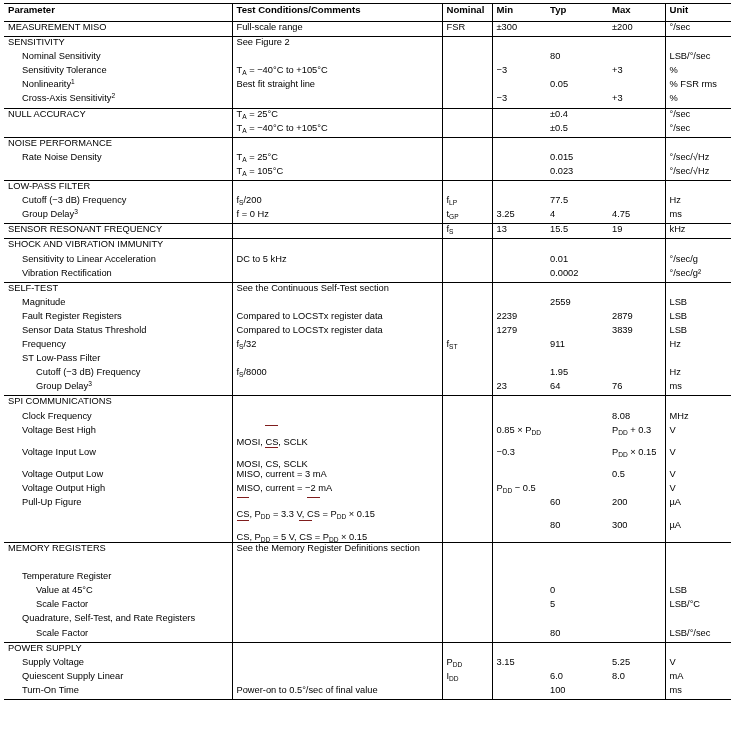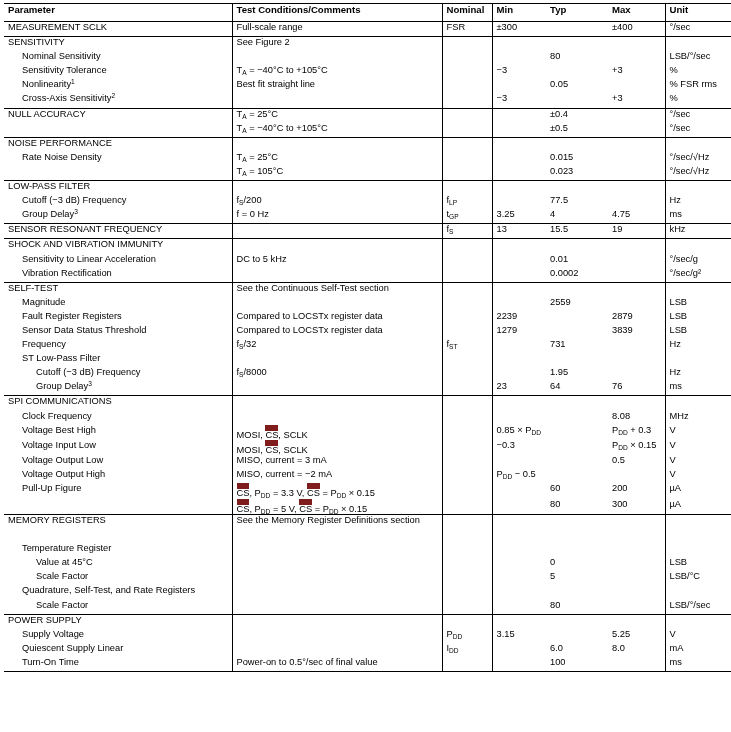--- a/index.html
+++ b/index.html
@@ -62,21 +62,21 @@
   tr.sect-start.strong > td { border-top: 1.2px solid #000; }
 
   
   tr.last > td { border-bottom: 1.4px solid #000; }
 
   .ind1 { padding-left: 18px !important; }
   .ind2 { padding-left: 32px !important; }
 
   sub { font-size: 6.6px; vertical-align: baseline; position: relative; top: 2px; }
   sup.fn { font-size: 6.6px; vertical-align: baseline; position: relative; top: -3.5px; }
-  .ovl { border-top: 6px solid #7f1d1d; padding-top: 0px; display: inline-block; line-height: 1.0; }
+  .ovl { border-top: 1px solid #7f1d1d; padding-top: 12px; display: inline-block; line-height: 1.0; }
   .wrapcell { white-space: normal; line-height: 1.15; }
 </style>
 </head>
 <body>
 
 <div id="spec-sheet">
   <table class="spec">
     <colgroup>
       <col class="c-param">
         <col class="c-cond">
@@ -92,26 +92,26 @@
         <th class="vr">Test Conditions/Comments</th>
         <th class="vr">Nominal</th>
         <th class="vr">Min</th>
         <th>Typ</th>
         <th>Max</th>
         <th class="vr">Unit</th>
       </tr>
     </thead>
     <tbody id="spec-body">
         <tr class="sect-start">
-          <td>MEASUREMENT SCLK</td>
+          <td>MEASUREMENT MISO</td>
           <td class="vr">Full-scale range</td>
           <td class="vr">FSR</td>
           <td class="vr">±300</td>
           <td></td>
-          <td>±400</td>
+          <td>±200</td>
           <td class="vr">°/sec</td>
         </tr>
         <tr class="sect-start">
           <td>SENSITIVITY</td>
           <td class="vr">See Figure 2</td>
           <td class="vr"></td>
           <td class="vr"></td>
           <td></td>
           <td></td>
           <td class="vr"></td>
@@ -294,21 +294,21 @@
           <td class="vr">1279</td>
           <td></td>
           <td>3839</td>
           <td class="vr">LSB</td>
         </tr>
         <tr>
           <td class="ind1">Frequency</td>
           <td class="vr">f<sub>S</sub>/32</td>
           <td class="vr">f<sub>ST</sub></td>
           <td class="vr"></td>
-          <td>731</td>
+          <td>911</td>
           <td></td>
           <td class="vr">Hz</td>
         </tr>
         <tr>
           <td class="ind1">ST Low-Pass Filter</td>
           <td class="vr"></td>
           <td class="vr"></td>
           <td class="vr"></td>
           <td></td>
           <td></td>

